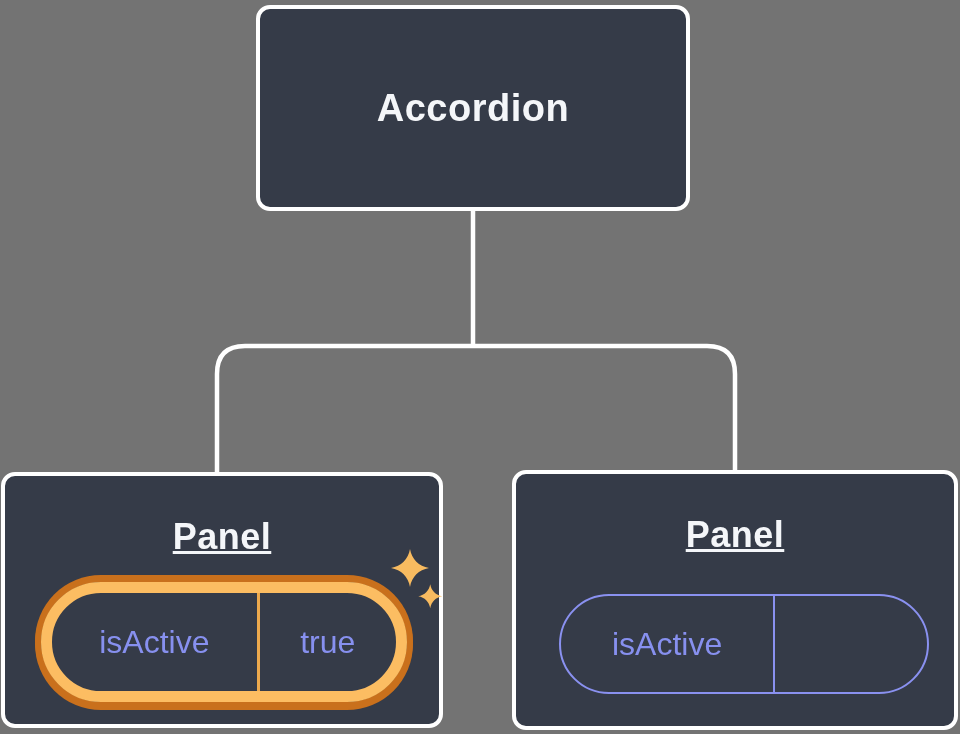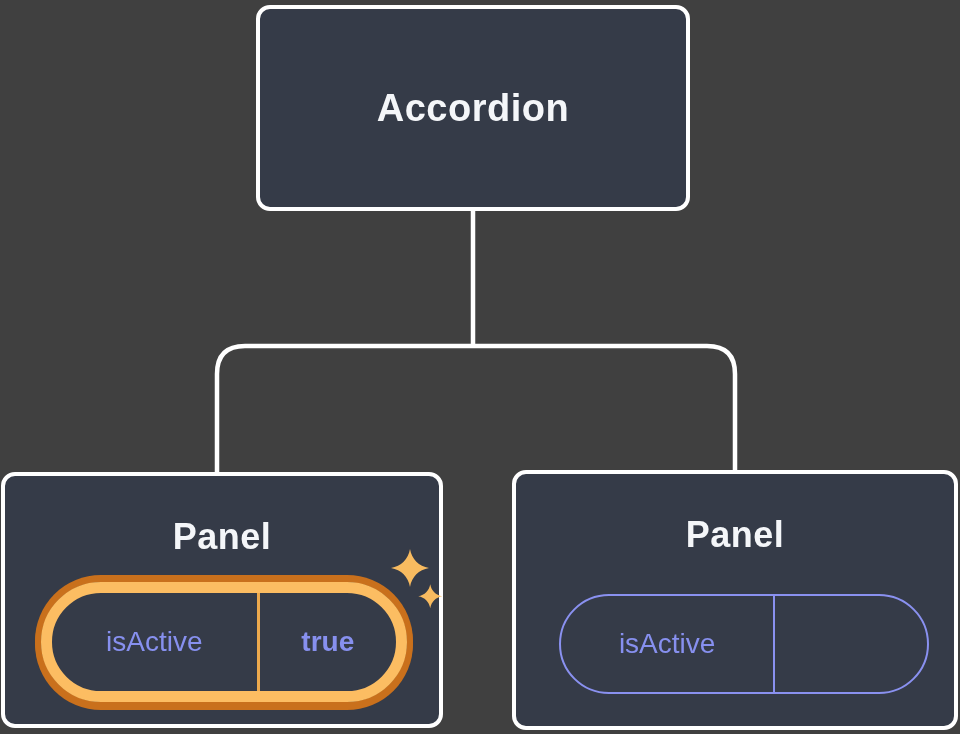--- a/index.html
+++ b/index.html
@@ -2,21 +2,21 @@
 <html><head>
 <meta charset="utf-8">
 <style>
   html, body { margin: 0; padding: 0; }
   body { font-family: "Liberation Sans", sans-serif; }
 
   .stage {
     position: relative;
     width: 960px;
     height: 734px;
-    background: #404040;
+    background: #737373;
     overflow: hidden;
   }
 
   .node {
     position: absolute;
     background: #353b48;
     border: 4px solid #ffffff;
     border-radius: 14px;
     box-sizing: border-box;
   }
@@ -47,48 +47,48 @@
   }
 
   #panel-left-node {
     left: 1px; top: 472px;
     width: 442px; height: 256px;
   }
   #panel-right-node {
     left: 512px; top: 470px;
     width: 446px; height: 260px;
   }
-  .panel-title { top: 40px; font-size: 36px; }
+  .panel-title { top: 40px; font-size: 36px; text-decoration: underline; }
 
   .prop-pill {
     position: absolute;
     box-sizing: border-box;
     border-radius: 999px;
     display: flex;
     align-items: stretch;
-    font-size: 28px;
+    font-size: 32px;
     color: #8790ef;
   }
 
   .pill-cell {
     display: flex;
     align-items: center;
     justify-content: center;
   }
 
   
   #pill-active {
     left: 36px; top: 106px;
     width: 366px; height: 120px;
     border: 11px solid #fcbd62;
     box-shadow: 0 2px 0 6px #c9701c, 0 -1px 0 6px #c9701c;
     background: transparent;
   }
   #pill-active .cell-name  { width: 60%; }
-  #pill-active .cell-value { width: 40%; font-weight: 700; }
+  #pill-active .cell-value { width: 40%; font-weight: 400; }
   #pill-active .pill-divider {
     width: 3px;
     background: #eda94d;
   }
 
   
   #pill-inactive {
     left: 43px; top: 120px;
     width: 370px; height: 100px;
     border: 2px solid #8a91f0;

